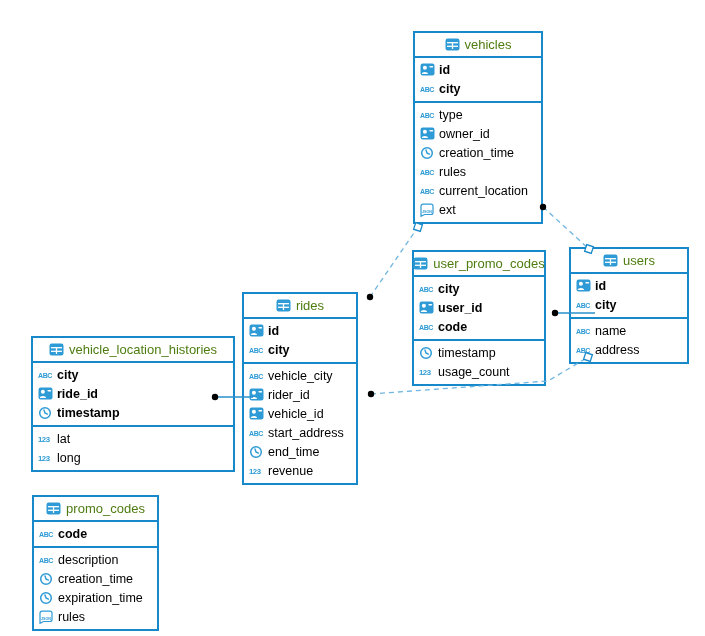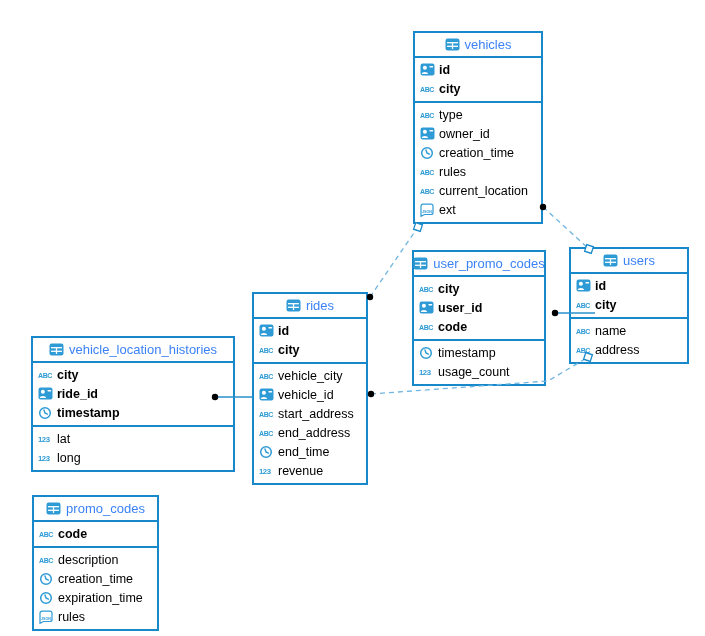--- a/index.html
+++ b/index.html
@@ -11,21 +11,21 @@
     position:absolute; left:0; top:0; z-index:10; pointer-events:none;
   }
   #relations g { pointer-events:visibleStroke; }
   .er-table {
     position:absolute; z-index:1; background:#fff;
     border:2px solid var(--blue); box-sizing:border-box;
   }
   .thead {
     display:flex; align-items:center; justify-content:center; gap:5px;
     height:23px; border-bottom:2px solid var(--blue);
-    font-size:13px; color:#3b82f6; padding:0 6px; white-space:nowrap;
+    font-size:13px; color:#4d7c0f; padding:0 6px; white-space:nowrap;
   }
   .section { padding:2px 0 3px 0; }
   .section.pk { border-bottom:2px solid var(--blue); }
   .section.pk .lbl { font-weight:bold; }
   .col-row {
     display:flex; align-items:center; height:19px;
     padding:0 6px 0 5px; font-size:12.5px; color:#000000;
   }
   .ticon { width:18px; flex:0 0 18px; display:flex; }
   .lbl { margin-left:1px; white-space:nowrap; }
@@ -255,21 +255,21 @@
           <div class="col-row">
             <span class="ticon">
               <svg width="18" height="12" viewBox="0 0 18 12">
                 <text x="0" y="9" font-family="Liberation Sans, sans-serif" font-size="7" font-weight="bold" fill="#2e9bd6" letter-spacing="-0.4">ABC</text>
               </svg>
             </span>
             <span class="lbl">address</span>
           </div>
         </div>
       </div>
-      <div class="er-table" style="left: 252px; top: 292px; width: 116px;">
+      <div class="er-table" style="left: 242px; top: 292px; width: 116px;">
         <div class="thead">
           <span class="ticon" style="flex-basis: 15px; width: 15px;">
             <svg width="15" height="13" viewBox="0 0 15 13">
               <rect x="0.5" y="0.5" width="14" height="12" rx="2.2" fill="#2e9bd6"></rect>
               <line x1="2" y1="4.7" x2="13" y2="4.7" stroke="#fff" stroke-width="1.3"></line>
               <line x1="2" y1="8.3" x2="13" y2="8.3" stroke="#fff" stroke-width="1.3"></line>
               <line x1="7.5" y1="4.7" x2="7.5" y2="11" stroke="#fff" stroke-width="1.3"></line>
             </svg>
           </span>
           <span>rides</span>
@@ -306,37 +306,40 @@
           </div>
           <div class="col-row">
             <span class="ticon">
               <svg width="15" height="13" viewBox="0 0 15 13">
                 <rect x="0.5" y="0.5" width="14" height="12" rx="2.2" fill="#2e9bd6"></rect>
                 <circle cx="4.9" cy="4.8" r="2" fill="#fff"></circle>
                 <path d="M1.7 11 C1.7 8.2 8.1 8.2 8.1 11 Z" fill="#fff"></path>
                 <rect x="9.4" y="3" width="3.8" height="1.5" rx="0.7" fill="#fff"></rect>
               </svg>
             </span>
+            <span class="lbl">rider_id</span>
+          </div>
+          <div class="col-row">
+            <span class="ticon">
+              <svg width="15" height="13" viewBox="0 0 15 13">
+                <rect x="0.5" y="0.5" width="14" height="12" rx="2.2" fill="#2e9bd6"></rect>
+                <circle cx="4.9" cy="4.8" r="2" fill="#fff"></circle>
+                <path d="M1.7 11 C1.7 8.2 8.1 8.2 8.1 11 Z" fill="#fff"></path>
+                <rect x="9.4" y="3" width="3.8" height="1.5" rx="0.7" fill="#fff"></rect>
+              </svg>
+            </span>
             <span class="lbl">vehicle_id</span>
           </div>
           <div class="col-row">
             <span class="ticon">
               <svg width="18" height="12" viewBox="0 0 18 12">
                 <text x="0" y="9" font-family="Liberation Sans, sans-serif" font-size="7" font-weight="bold" fill="#2e9bd6" letter-spacing="-0.4">ABC</text>
               </svg>
             </span>
             <span class="lbl">start_address</span>
-          </div>
-          <div class="col-row">
-            <span class="ticon">
-              <svg width="18" height="12" viewBox="0 0 18 12">
-                <text x="0" y="9" font-family="Liberation Sans, sans-serif" font-size="7" font-weight="bold" fill="#2e9bd6" letter-spacing="-0.4">ABC</text>
-              </svg>
-            </span>
-            <span class="lbl">end_address</span>
           </div>
           <div class="col-row">
             <span class="ticon">
               <svg width="14" height="14" viewBox="0 0 14 14">
                 <circle cx="7" cy="7" r="5.3" fill="none" stroke="#2e9bd6" stroke-width="1.5"></circle>
                 <path d="M7 7 L6 4 M7 7 L9.4 8.1" stroke="#2e9bd6" stroke-width="1.4" fill="none" stroke-linecap="round"></path>
               </svg>
             </span>
             <span class="lbl">end_time</span>
           </div>

